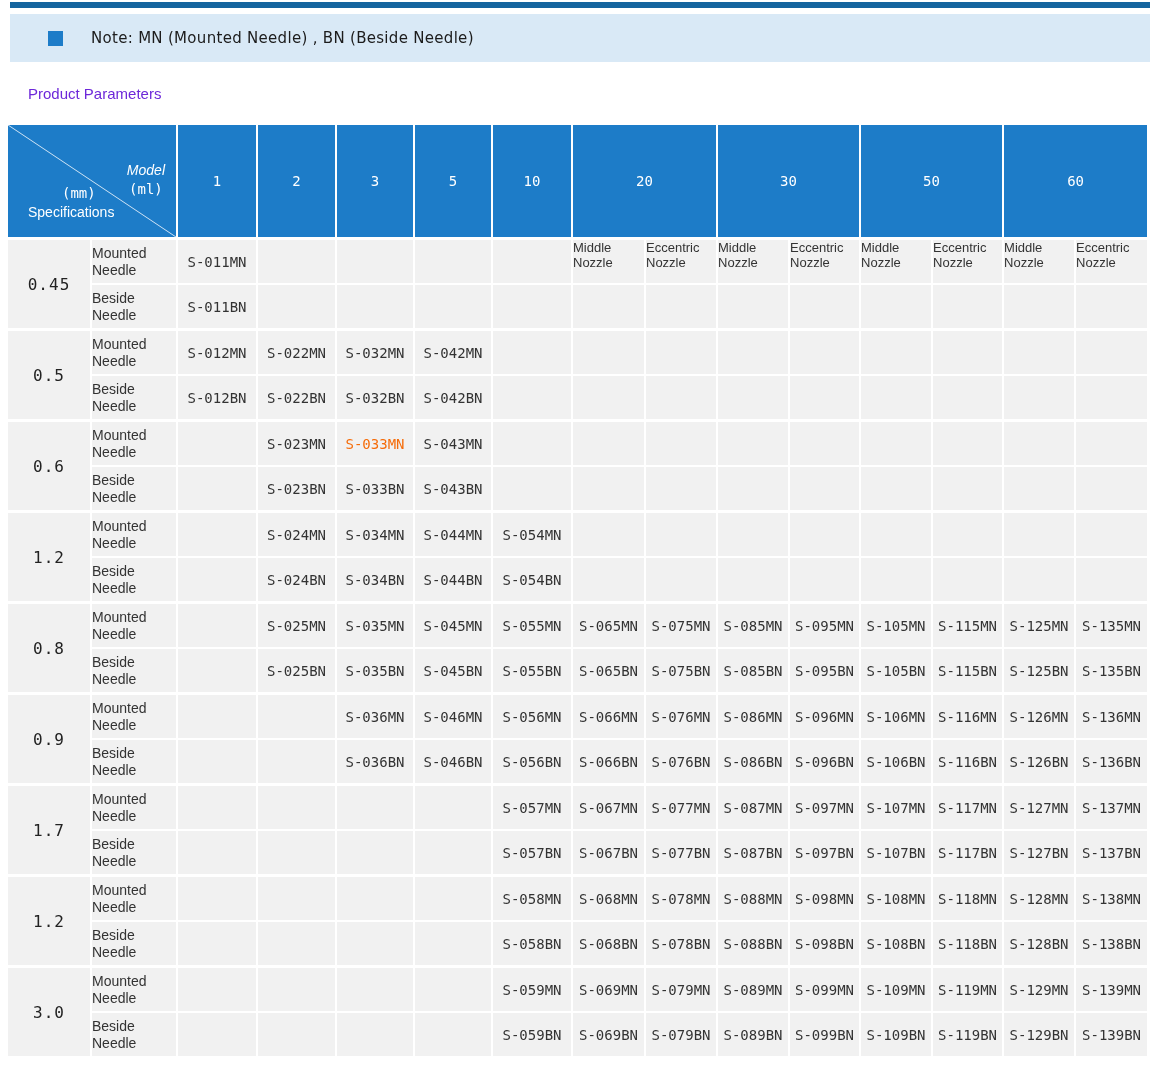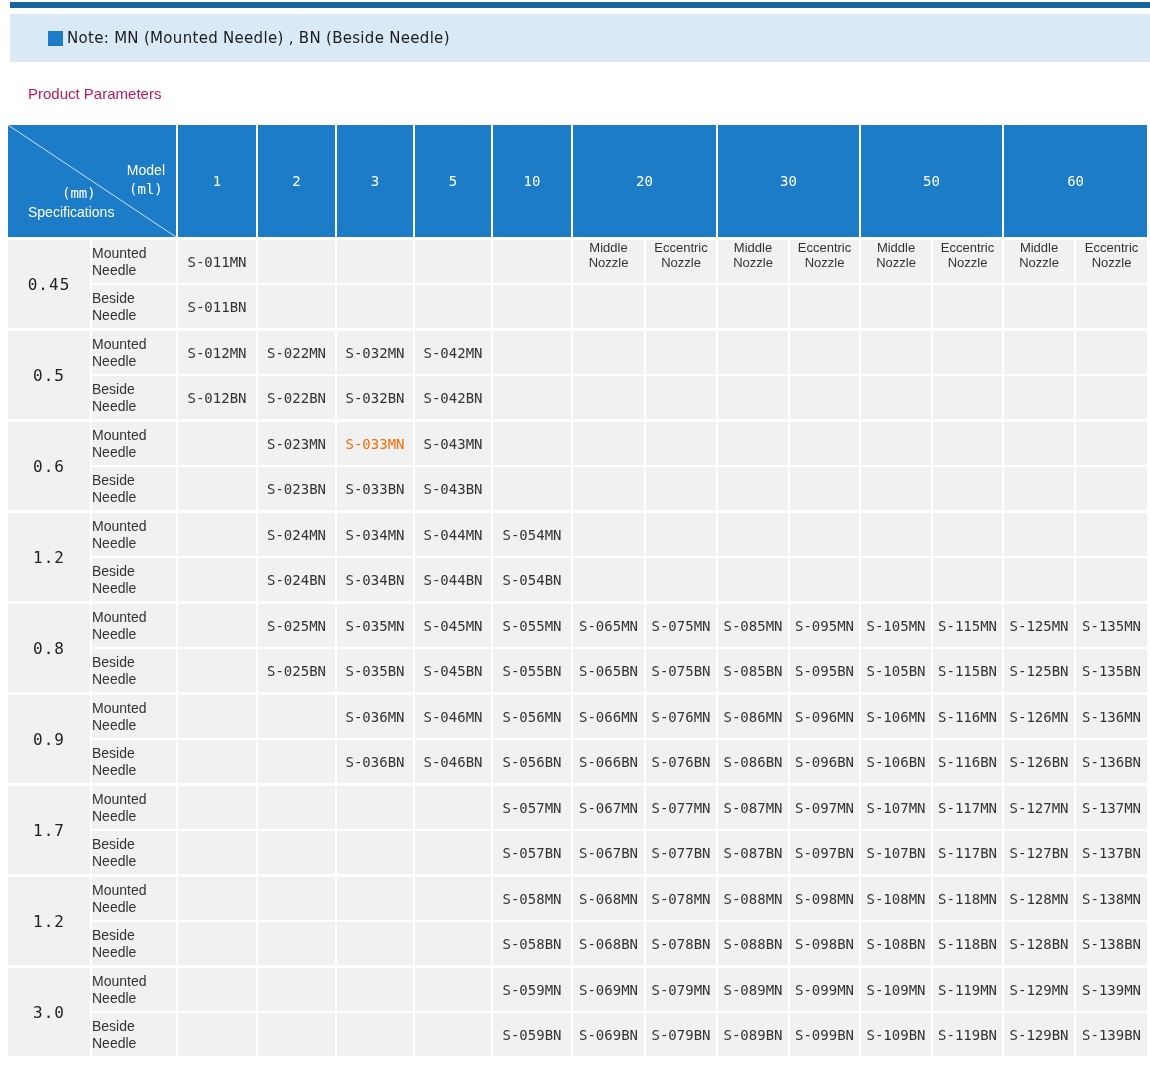--- a/index.html
+++ b/index.html
@@ -2,40 +2,40 @@
 <html style="--accent: #1d7cc8; --topbar: #15659f; --noteband: #d9e9f6; --cell: #f1f1f1; --hl: #f56c0a;"><head>
 <meta charset="utf-8">
 <style>
   html,body{margin:0;padding:0;background:#fff;}
   .page{position:relative;width:1150px;height:1090px;background:#fff;overflow:hidden;
         font-family:"Liberation Sans",sans-serif;}
   .topbar{margin:2px 0 0 10px;height:6px;width:1140px;background:var(--topbar,#15659f);}
   .noteband{margin:6px 0 0 10px;width:1140px;height:48px;background:var(--noteband,#d9e9f6);
             display:flex;align-items:center;}
   .note-bullet{width:15px;height:15px;background:var(--accent,#1d7cc8);margin-left:38px;flex:0 0 auto;}
-  .note-text{margin-left:4px;font-size:15px;color:#1c1c1c;font-family:"DejaVu Sans",sans-serif;letter-spacing:.3px;}
-  .page-title{margin:23px 0 0 28px;font-size:15px;font-weight:500;color:#be185d;}
+  .note-text{margin-left:28px;font-size:15px;color:#1c1c1c;font-family:"DejaVu Sans",sans-serif;letter-spacing:.3px;}
+  .page-title{margin:23px 0 0 28px;font-size:15px;font-weight:500;color:#6d28d9;}
 
   table.params{border-collapse:collapse;table-layout:fixed;width:1141px;margin:21px 0 0 6px;}
   table.params th,table.params td{border:2px solid #fff;padding:0;overflow:hidden;}
   thead th{background:var(--accent,#1d7cc8);color:#fff;font-weight:normal;height:112px;
            font-family:"DejaVu Sans Mono",monospace;font-size:14px;text-align:center;vertical-align:middle;}
   th.corner{position:relative;}
   .corner-svg{position:absolute;left:0;top:0;width:100%;height:100%;}
   .corner-model{position:absolute;top:36px;right:11px;text-align:center;line-height:1.35;font-size:14px;}
-  .corner-model .sans{font-family:"Liberation Sans",sans-serif;}
+  .corner-model .sans{font-family:"Liberation Sans",sans-serif;font-style:italic;}
   .corner-spec{position:absolute;bottom:15px;left:20px;text-align:left;line-height:1.35;font-size:14px;}
   .corner-spec .unit{display:block;padding-left:34px;}
   .corner-spec .sans{font-family:"Liberation Sans",sans-serif;margin-top:8px;}
 
   tbody td{background:var(--cell,#f1f1f1);height:43px;vertical-align:middle;}
   tbody tr.group-start td{border-top:3px solid #fff;}
   td.spec{font-family:"DejaVu Sans Mono",monospace;font-size:16px;color:#222;text-align:center;letter-spacing:1px;margin-top:31px;}
   td.needle{font-size:14px;color:#333;padding-left:17px;line-height:1.18;}
-  td.subhead{font-size:13px;color:#333;vertical-align:top;padding:5px 0 0 9px;line-height:1.18;text-align:center;}
+  td.subhead{font-size:13px;color:#333;vertical-align:top;padding:5px 0 0 9px;line-height:1.18;}
   td.code{font-family:"DejaVu Sans Mono",monospace;font-size:14px;color:#333;text-align:center;}
   td.code.hl{color:var(--hl,#f56c0a);}
 </style>
 </head>
 <body>
 
 <div class="page">
 
   <div class="topbar"></div>
 

